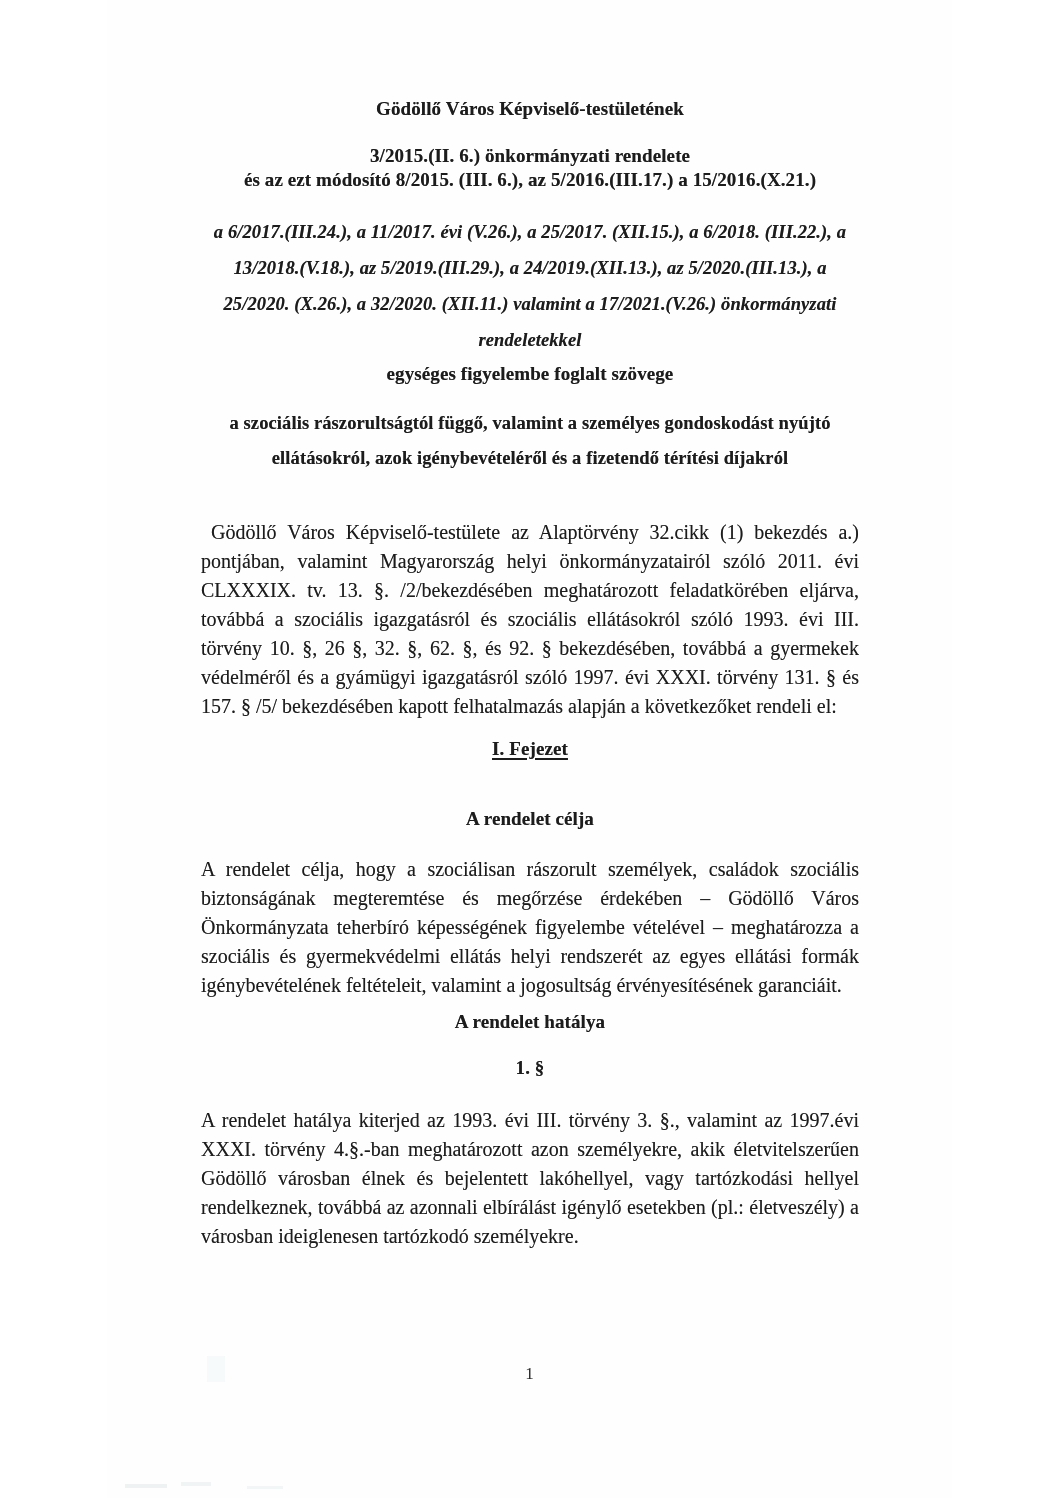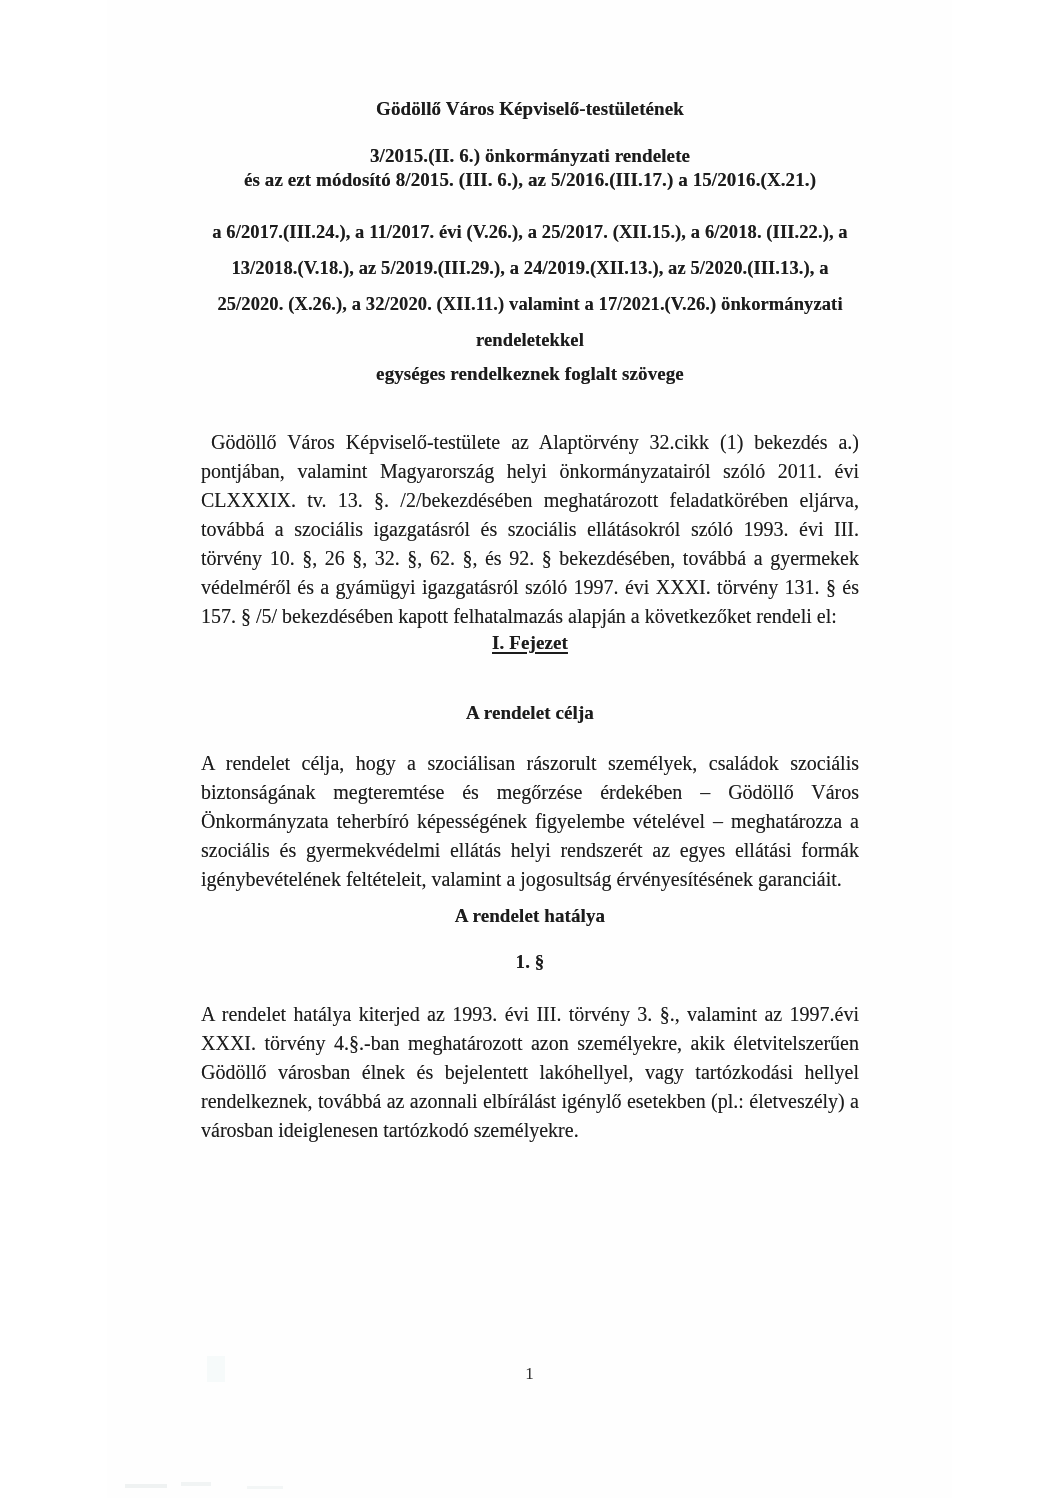--- a/index.html
+++ b/index.html
@@ -50,25 +50,25 @@
   }
   .chapter {
     text-decoration: underline;
     text-decoration-thickness: 2px;
     text-underline-offset: 3px;
   }
   
   .mt-title1      { margin-top: 97px; }
   .mt-title2      { margin-top: 23px; }
   .mt-title3      { }
-  .mt-amendments  { margin-top: 22px; }
+  .mt-amendments  { margin-top: 22px; font-style: italic; }
   .mt-consolid    { margin-top: 4px;  }
   .mt-subject     { margin-top: 20px; }
   .mt-preamble    { margin-top: 42px; }
-  .mt-chapter     { }
+  .mt-chapter     { margin-top: 16px; }
   .mt-purpose-h   { margin-top: 46px; }
   .mt-purpose-p   { margin-top: 24px; }
   .mt-scope-h     { margin-top: 10px; }
   .mt-scope-num   { margin-top: 22px; }
   .mt-scope-p     { margin-top: 26px; }
   .page-number {
     position: absolute;
     left: 0;
     right: 0;
     top: 1364px;
@@ -90,22 +90,23 @@
   <div class="content">
 
     <div class="h mt-title1">Gödöllő Város Képviselő-testületének</div>
 
     <div class="h mt-title2">3/2015.(II. 6.) önkormányzati rendelete</div>
 
     <div class="h mt-title3">és az ezt módosító 8/2015. (III. 6.), az 5/2016.(III.17.) a 15/2016.(X.21.)</div>
 
     <div class="h h-sm multiline mt-amendments">a 6/2017.(III.24.), a 11/2017. évi (V.26.), a 25/2017. (XII.15.), a 6/2018. (III.22.), a 13/2018.(V.18.), az 5/2019.(III.29.), a 24/2019.(XII.13.), az 5/2020.(III.13.), a 25/2020. (X.26.), a 32/2020. (XII.11.) valamint a 17/2021.(V.26.) önkormányzati rendeletekkel</div>
 
-    <div class="h mt-consolid">egységes rendelkeznek foglalt szövege</div>
+    <div class="h mt-consolid">egységes figyelembe foglalt szövege</div>
 
+    <div class="h h-sm subject mt-subject">a szociális rászorultságtól függő, valamint a személyes gondoskodást nyújtó ellátásokról, azok igénybevételéről és a fizetendő térítési díjakról</div>
 
     <div class="para indent-first mt-preamble">Gödöllő Város Képviselő-testülete az Alaptörvény 32.cikk (1) bekezdés a.) pontjában, valamint Magyarország helyi önkormányzatairól szóló 2011. évi CLXXXIX. tv. 13. §. /2/bekezdésében meghatározott feladatkörében eljárva, továbbá a szociális igazgatásról és szociális ellátásokról szóló 1993. évi III. törvény 10. §, 26 §, 32. §, 62. §, és 92. § bekezdésében, továbbá a gyermekek védelméről és a gyámügyi igazgatásról szóló 1997. évi XXXI. törvény 131. § és 157. § /5/ bekezdésében kapott felhatalmazás alapján a következőket rendeli el:</div>
 
     <div class="h mt-chapter">
       <span class="chapter">I. Fejezet</span>
     </div>
 
     <div class="h mt-purpose-h">A rendelet célja</div>
 
     <div class="para mt-purpose-p">A rendelet célja, hogy a szociálisan rászorult személyek, családok szociális biztonságának megteremtése és megőrzése érdekében – Gödöllő Város Önkormányzata teherbíró képességének figyelembe vételével – meghatározza a szociális és gyermekvédelmi ellátás helyi rendszerét az egyes ellátási formák igénybevételének feltételeit, valamint a jogosultság érvényesítésének garanciáit.</div>

